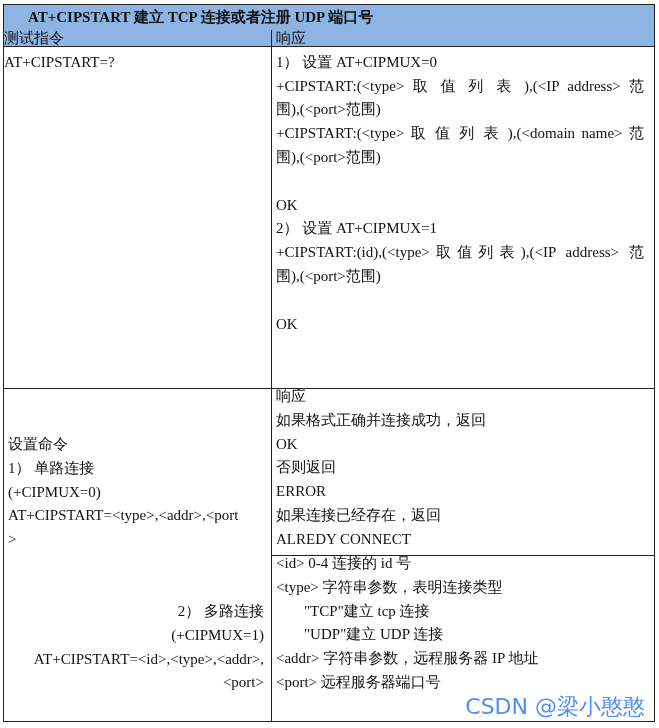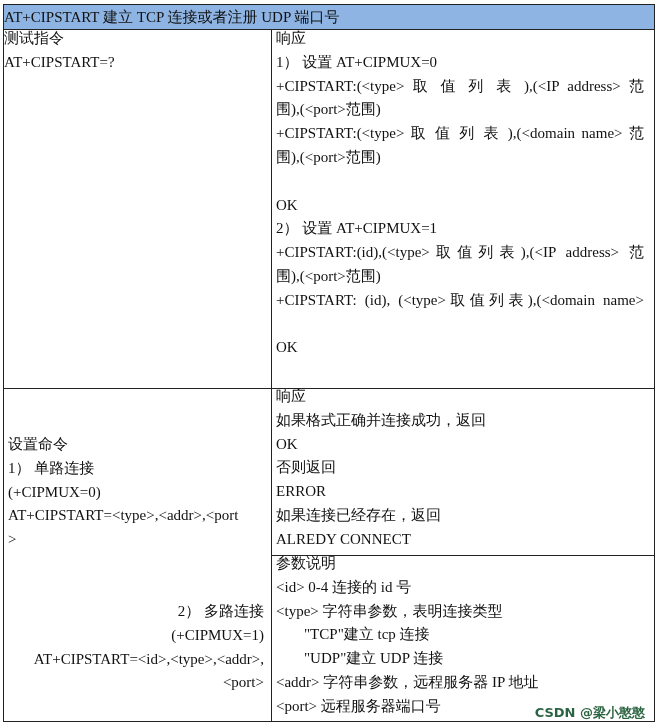--- a/index.html
+++ b/index.html
@@ -1,38 +1,38 @@
 <!DOCTYPE html>
 <html><head>
 <meta charset="utf-8">
 <style>
   html, body { margin:0; padding:0; background:#ffffff; }
   body { width:659px; height:728px; position:relative; overflow:hidden;
          font-family:"Liberation Serif", "DejaVu Serif", serif; color:#111; }
   .tbl { position:absolute; left:3px; top:4px; width:652px; height:718px;
          border:1.5px solid #222; box-sizing:border-box; }
-  .hdr { position:absolute; left:0; top:0; right:0; height:25px; background:#8eb4e3;
+  .hdr { position:absolute; left:0; top:0; right:0; height:42px; background:#8eb4e3;
          border-bottom:1.5px solid #222; box-sizing:border-box;
-         font-weight:normal; font-size:15px; line-height:24px; padding-left:0; }
+         font-weight:bold; font-size:15px; line-height:24px; padding-left:24px; }
   .vline { position:absolute; left:267px; top:25px; width:0; height:691px; border-left:1.2px solid #222; }
   .hline { position:absolute; left:0; right:0; top:383px; height:0; border-top:1.2px solid #222; }
   .hline2 { position:absolute; left:268px; right:0; top:550px; height:0; border-top:1.2px solid #222; }
   .cell { position:absolute; font-size:15px; line-height:23.8px; }
   .cell .ln { white-space:nowrap; }
   .cell .just { text-align:justify; text-align-last:justify; white-space:normal; }
   .c1 { left:4px; top:27px; width:252px; }
   .c2 { left:276px; top:27px; width:368px; }
   .c3 { left:8px; top:433px; width:256px; }
   .c4 { left:276px; top:385px; width:368px; }
   .c5 { left:276px; top:552px; width:368px; }
   .c6 { left:8px; top:600px; width:256px;text-align:right; }
   .indent { padding-left:28px; }
   .blank { height:23.8px; }
   .wm { position:absolute; right:14px; bottom:6px; font-family:"DejaVu Sans", sans-serif;
-        font-size:13px; color:#14532d; opacity:0.9;font-weight:bold; }
+        font-size:22px; color:#3b82f6; opacity:0.9; }
 </style>
 </head>
 <body>
 
 <div class="tbl">
   <div class="hdr">AT+CIPSTART  建立 TCP 连接或者注册 UDP 端口号</div>
   <div class="vline"></div>
   <div class="hline"></div>
   <div class="hline2"></div>
 </div>
@@ -47,21 +47,20 @@
   <div class="ln">1） 设置 AT+CIPMUX=0</div>
   <div class="ln just">+CIPSTART:(&lt;type&gt; 取 值 列 表 ),(&lt;IP  address&gt; 范</div>
   <div class="ln">围),(&lt;port&gt;范围)</div>
   <div class="ln just">+CIPSTART:(&lt;type&gt; 取 值 列 表 ),(&lt;domain  name&gt; 范</div>
   <div class="ln">围),(&lt;port&gt;范围)</div>
   <div class="blank"></div>
   <div class="ln">OK</div>
   <div class="ln">2） 设置 AT+CIPMUX=1</div>
   <div class="ln just">+CIPSTART:(id),(&lt;type&gt;取值列表),(&lt;IP  address&gt; 范</div>
   <div class="ln">围),(&lt;port&gt;范围)</div>
-  <div class="ln just">+CIPSTART: (id), (&lt;type&gt;取值列表),(&lt;domain name&gt;</div>
   <div class="blank"></div>
   <div class="ln">OK</div>
 </div>
 
 <div class="cell c3">
   <div class="ln">设置命令</div>
   <div class="ln">1） 单路连接</div>
   <div class="ln">(+CIPMUX=0)</div>
   <div class="ln">AT+CIPSTART=&lt;type&gt;,&lt;addr&gt;,&lt;port</div>
   <div class="ln">&gt;</div>
@@ -78,21 +77,20 @@
   <div class="ln">响应</div>
   <div class="ln">如果格式正确并连接成功，返回</div>
   <div class="ln">OK</div>
   <div class="ln">否则返回</div>
   <div class="ln">ERROR</div>
   <div class="ln">如果连接已经存在，返回</div>
   <div class="ln">ALREDY CONNECT</div>
 </div>
 
 <div class="cell c5">
-  <div class="ln">参数说明</div>
   <div class="ln">&lt;id&gt; 0-4  连接的  id  号</div>
   <div class="ln">&lt;type&gt;  字符串参数，表明连接类型</div>
   <div class="ln indent">"TCP"建立  tcp  连接</div>
   <div class="ln indent">"UDP"建立  UDP  连接</div>
   <div class="ln">&lt;addr&gt;  字符串参数，远程服务器  IP  地址</div>
   <div class="ln">&lt;port&gt;  远程服务器端口号</div>
 </div>
 
 <div class="wm">CSDN @梁小憨憨</div>
 

